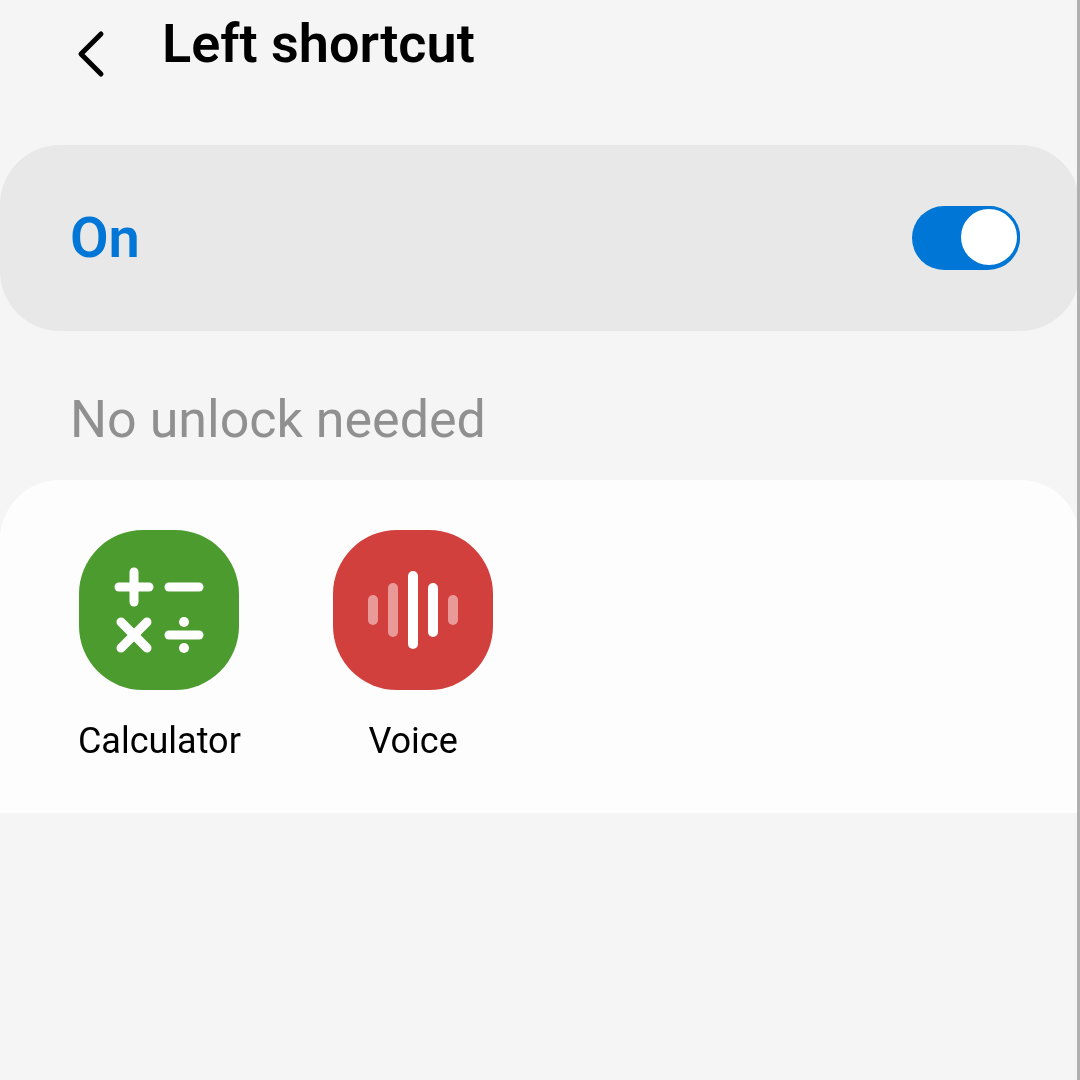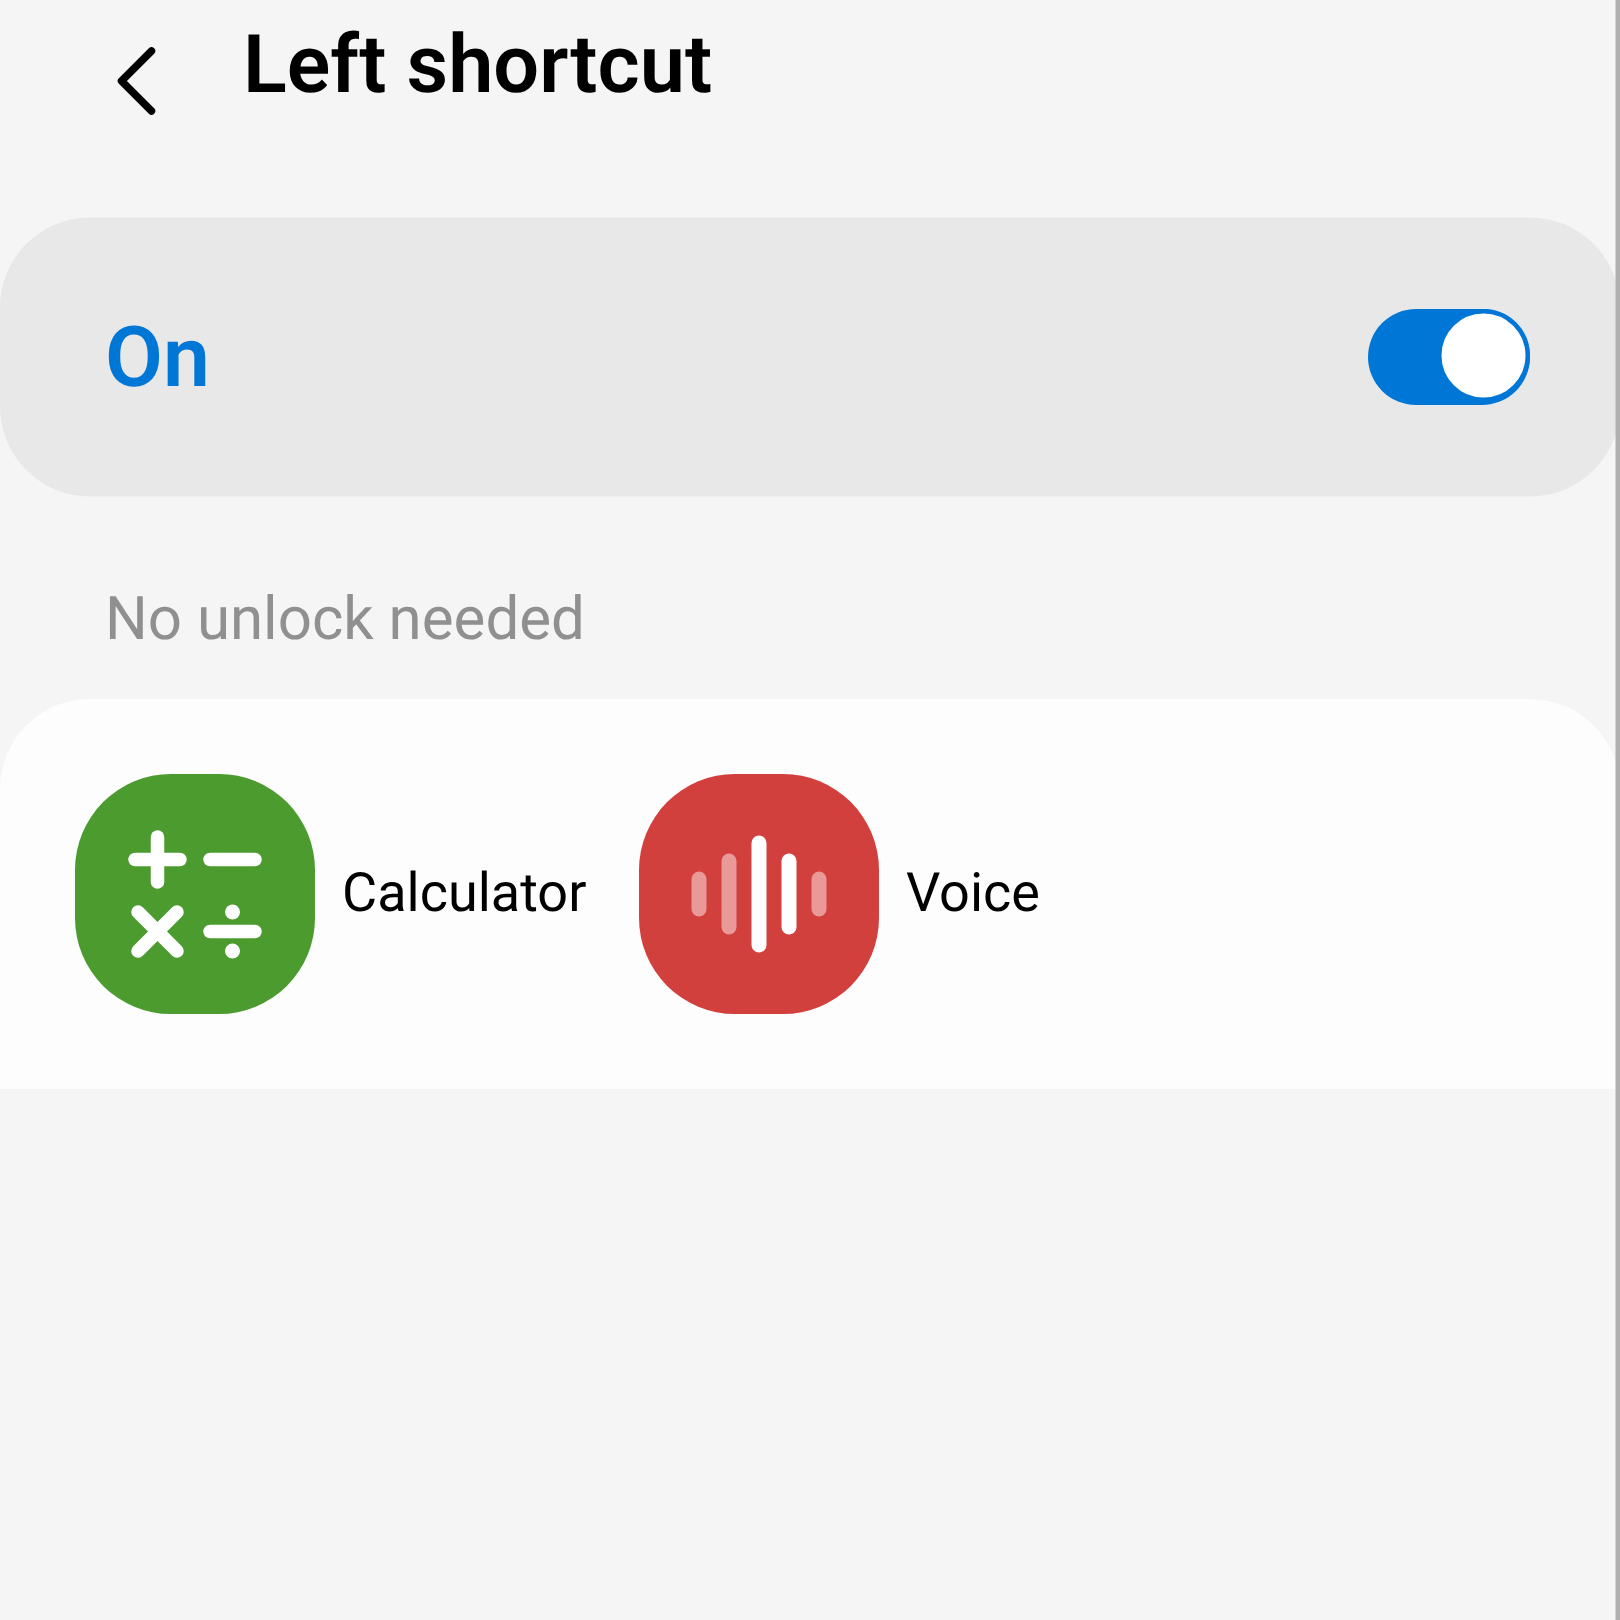--- a/index.html
+++ b/index.html
@@ -57,38 +57,39 @@
     width: 62px;
     height: 62px;
     background: #fff;
     border-radius: 50%;
     position: absolute;
     right: 0px;
     top: 0px;
     border: 3px solid #0076d6;
   }
   .section-label {
-    font-size: 40px;
+    font-size: 52px;
     color: #909090;
     padding: 58px 70px 30px 70px;
   }
   .app-card {
     background: #fdfdfd;
     border-radius: 60px 60px 0 0;
     padding: 50px 50px 50px 50px;
   }
   .app-grid {
     display: grid;
     grid-template-columns: repeat(4, 1fr);
     gap: 80px 35px;
   }
   .app-item {
     display: flex;
+    flex-direction: column;
     align-items: center;
-    gap: 18px;
+    gap: 30px;
     cursor: pointer;
   }
   .app-icon {
     width: 160px;
     height: 160px;
     border-radius: 52px;
     display: flex;
     align-items: center;
     justify-content: center;
   }

